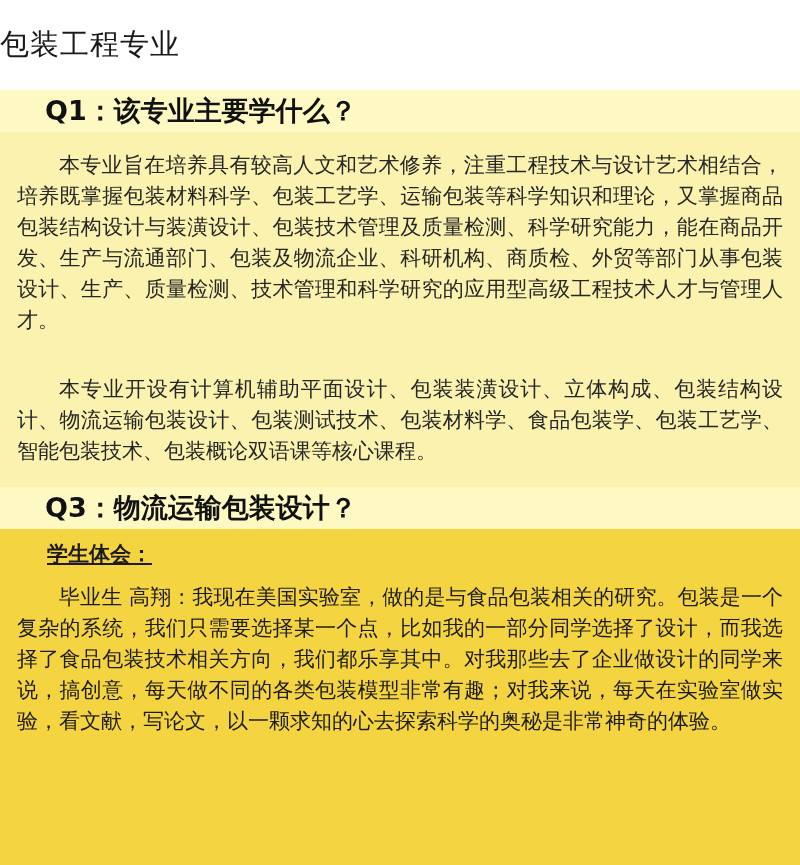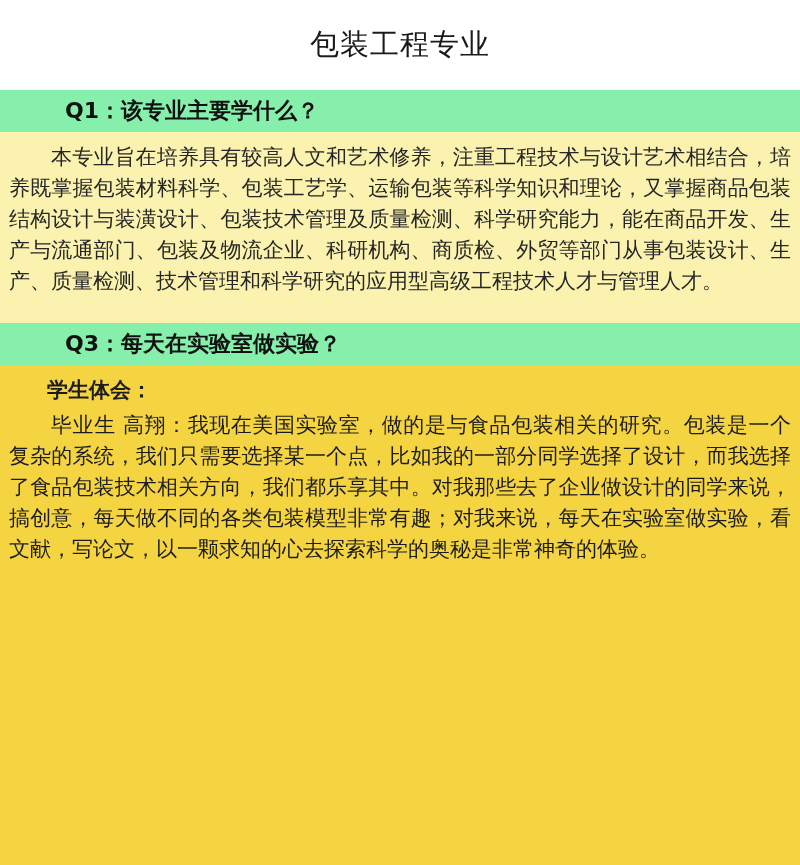--- a/index.html
+++ b/index.html
@@ -15,62 +15,63 @@
     font-family: "DejaVu Sans", "Liberation Sans", sans-serif;
     color: #1e1e1e;
     box-sizing: border-box;
     display: flex;
     flex-direction: column;
   }
   .title-band {
     height: 90px;
     display: flex;
     align-items: center;
-    justify-content: center;
+    justify-content: flex-start;
   }
   .page-title {
     font-size: 29px;
     font-weight: 500;
     letter-spacing: 1px;
     color: #1a1a1a;
   }
   .qa-header {
-    background: #86efac;
-    padding: 8px 12px 8px 65px;
-    font-size: 22px;
+    background: #fef9c3;
+    padding: 8px 12px 8px 45px;
+    font-size: 27px;
     font-weight: bold;
     color: #111111;
     line-height: 26px;
   }
   .qa-body {
     background: #faf2ae;
     padding: 6px 5px 8px 5px;
     font-size: 21px;
     line-height: 31px;
     color: #262626;
   }
   .qa-body p,
   .student-body p {
-    margin: 4px;
+    margin: 12px;
     text-indent: 2em;
     text-align: justify;
     text-justify: inter-ideograph;
   }
   .student-section {
     background: #f5d442;
     padding: 10px 5px 26px 5px;
     font-size: 21px;
     line-height: 31px;
     color: #1c1c1c;
     flex: 1 0 auto;
   }
   .student-heading {
     font-weight: bold;
     text-indent: 2em;
     margin: 0;
+    text-decoration: underline;
   }
   .student-body p {
     font-weight: 500;
   }
 </style>
 </head>
 <body>
 
 <div class="page">
 
@@ -80,25 +81,26 @@
 
   <section>
     <div class="qa-header">Q1：该专业主要学什么？</div>
     <div class="qa-body">
       <p>本专业旨在培养具有较高人文和艺术修养，注重工程技术与设计艺术相结合，培养既掌握包装材料科学、包装工艺学、运输包装等科学知识和理论，又掌握商品包装结构设计与装潢设计、包装技术管理及质量检测、科学研究能力，能在商品开发、生产与流通部门、包装及物流企业、科研机构、商质检、外贸等部门从事包装设计、生产、质量检测、技术管理和科学研究的应用型高级工程技术人才与管理人才。</p>
     </div>
   </section>
 
   <section>
     <div class="qa-body">
+      <p>本专业开设有计算机辅助平面设计、包装装潢设计、立体构成、包装结构设计、物流运输包装设计、包装测试技术、包装材料学、食品包装学、包装工艺学、智能包装技术、包装概论双语课等核心课程。</p>
     </div>
   </section>
 
   <section>
-    <div class="qa-header">Q3：每天在实验室做实验？</div>
+    <div class="qa-header">Q3：物流运输包装设计？</div>
   </section>
 
   <section class="student-section">
     <p class="student-heading">学生体会：</p>
     <div class="student-body">
       <p>毕业生 高翔：我现在美国实验室，做的是与食品包装相关的研究。包装是一个复杂的系统，我们只需要选择某一个点，比如我的一部分同学选择了设计，而我选择了食品包装技术相关方向，我们都乐享其中。对我那些去了企业做设计的同学来说，搞创意，每天做不同的各类包装模型非常有趣；对我来说，每天在实验室做实验，看文献，写论文，以一颗求知的心去探索科学的奥秘是非常神奇的体验。</p>
     </div>
   </section>
 
 </div>

